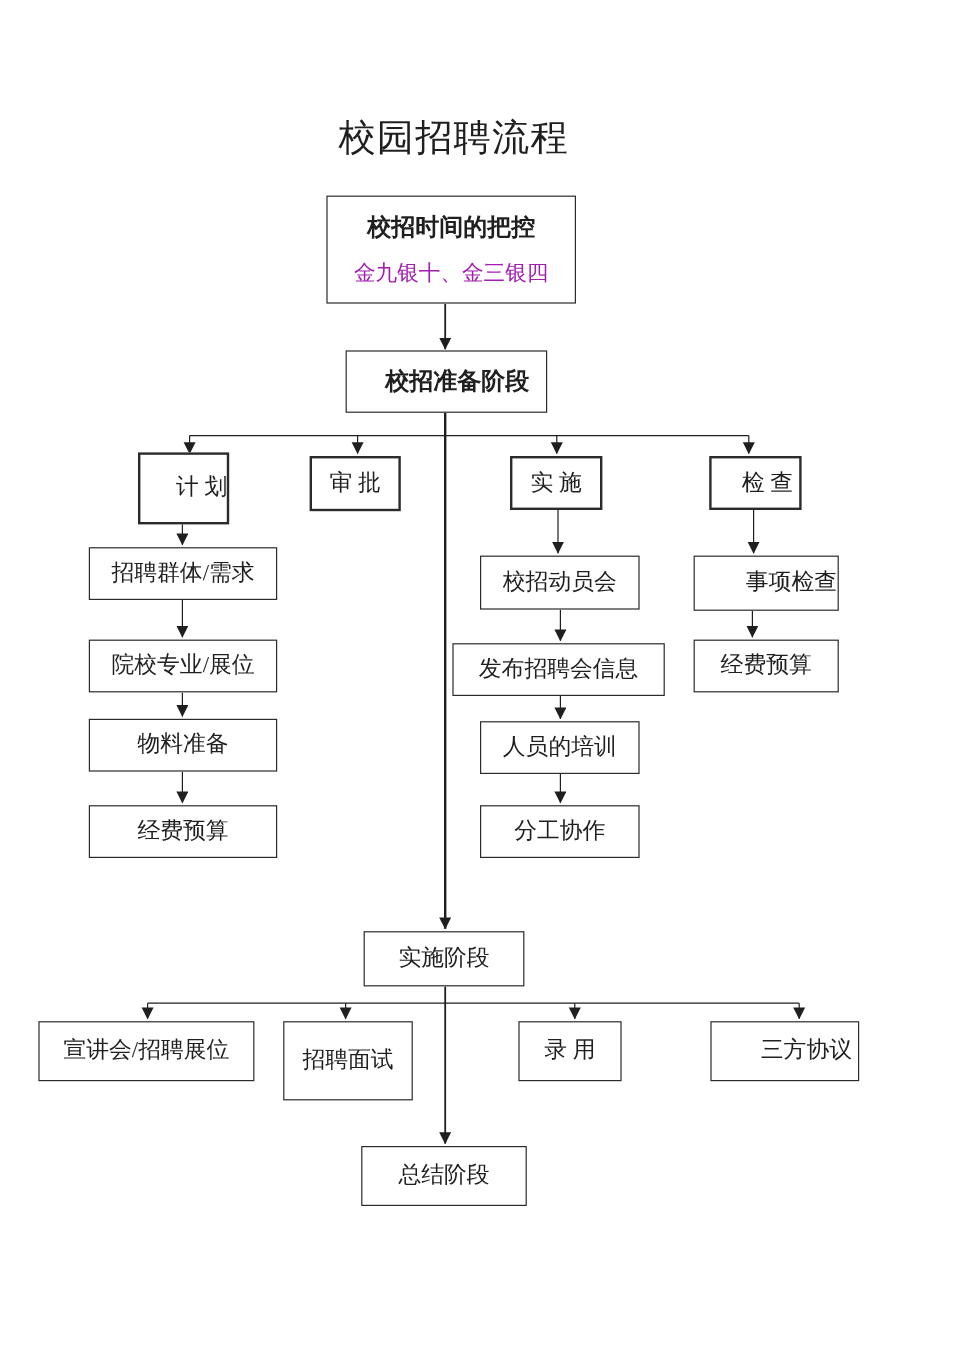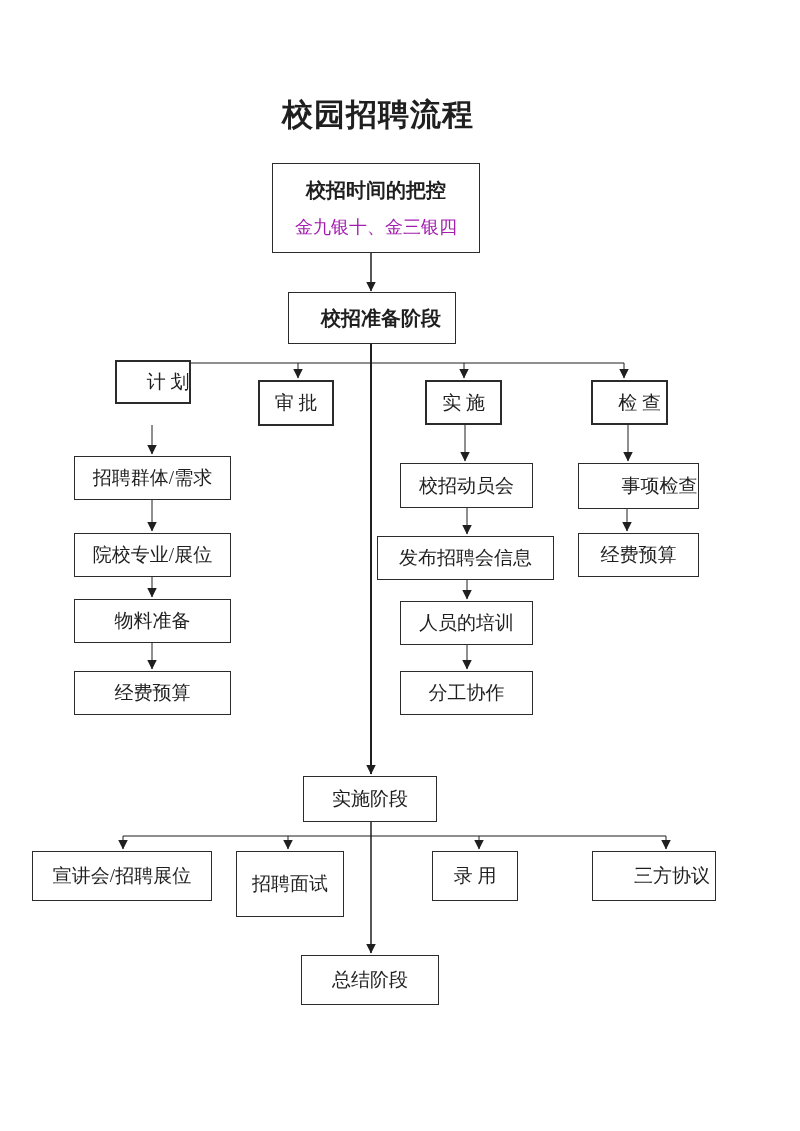--- a/index.html
+++ b/index.html
@@ -35,21 +35,21 @@
     line-height: 1.15;
     white-space: nowrap;
   }
   .box.hdr { border-width: 2px; }
   .bold { font-weight: bold; }
   .title {
     position: absolute;
     left: 378px; top: 94px;
     transform: translateX(-50%);
     font-size: 31px;
-    font-weight: bold;
+    font-weight: normal;
     white-space: nowrap;
     letter-spacing: 1px;
   }
   .timing {
     flex-direction: column;
     gap: 15px;
   }
   .timing .t-head { font-size: 20px; font-weight: bold; }
   .timing .t-sub  { font-size: 18px; color: #a21caf; }
   .fs20 { font-size: 20px; }
@@ -110,21 +110,21 @@
 
   <div class="title">校园招聘流程</div>
 
   <div class="box timing" style="left:272px; top:163px; width:208px; height:90px;">
     <div class="t-head">校招时间的把控</div>
     <div class="t-sub">金九银十、金三银四</div>
   </div>
 
   <div class="box bold fs20" style="left:288px; top:292px; width:168px; height:52px;padding-left:18px;">校招准备阶段</div>
 
-  <div class="box hdr" style="left:115px; top:360px; width:76px; height:44px;padding-left:30px;">计 划</div>
+  <div class="box hdr" style="left:115px; top:377px; width:76px; height:60px;padding-left:30px;">计 划</div>
   <div class="box hdr" style="left:258px; top:380px; width:76px; height:46px;">审 批</div>
   <div class="box hdr" style="left:425px; top:380px; width:77px; height:45px;">实 施</div>
   <div class="box hdr" style="left:591px; top:380px; width:77px; height:45px;padding-left:20px;">检 查</div>
 
   <div class="box" style="left:74px; top:456px; width:157px; height:44px;">招聘群体/需求</div>
   <div class="box" style="left:74px; top:533px; width:157px; height:44px;">院校专业/展位</div>
   <div class="box" style="left:74px; top:599px; width:157px; height:44px;">物料准备</div>
   <div class="box" style="left:74px; top:671px; width:157px; height:44px;">经费预算</div>
 
   <div class="box" style="left:400px; top:463px; width:133px; height:45px;">校招动员会</div>

